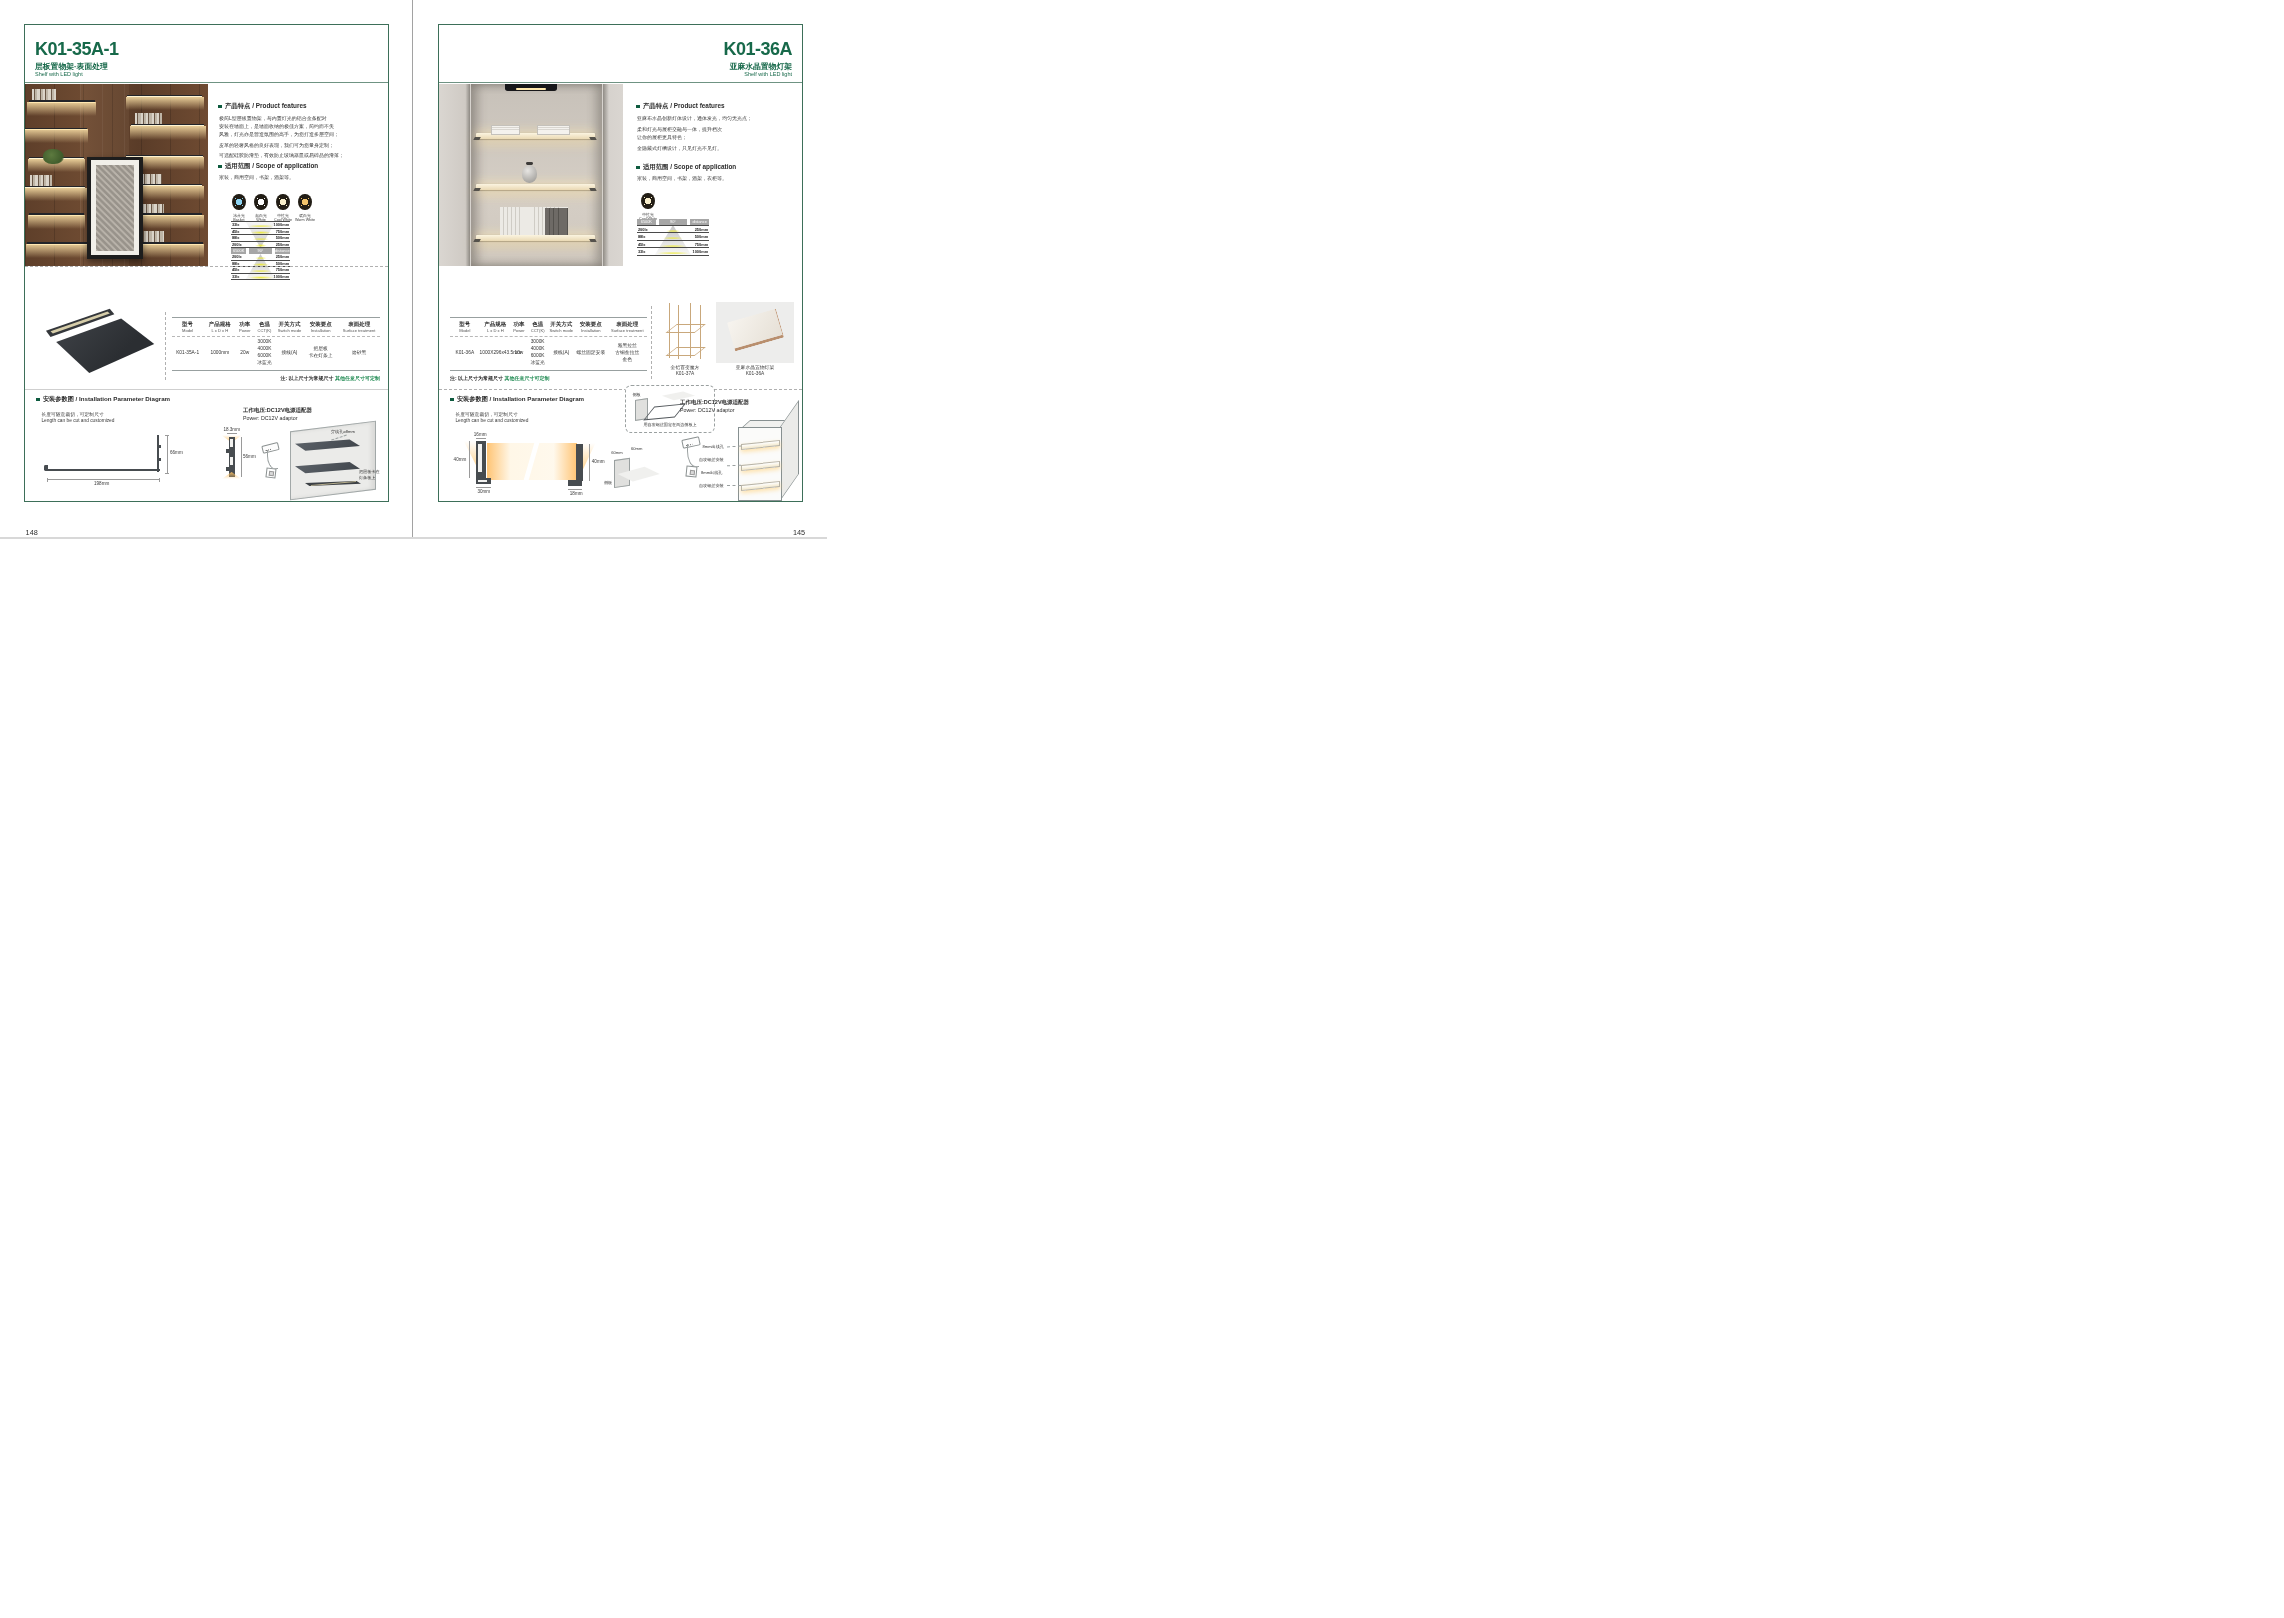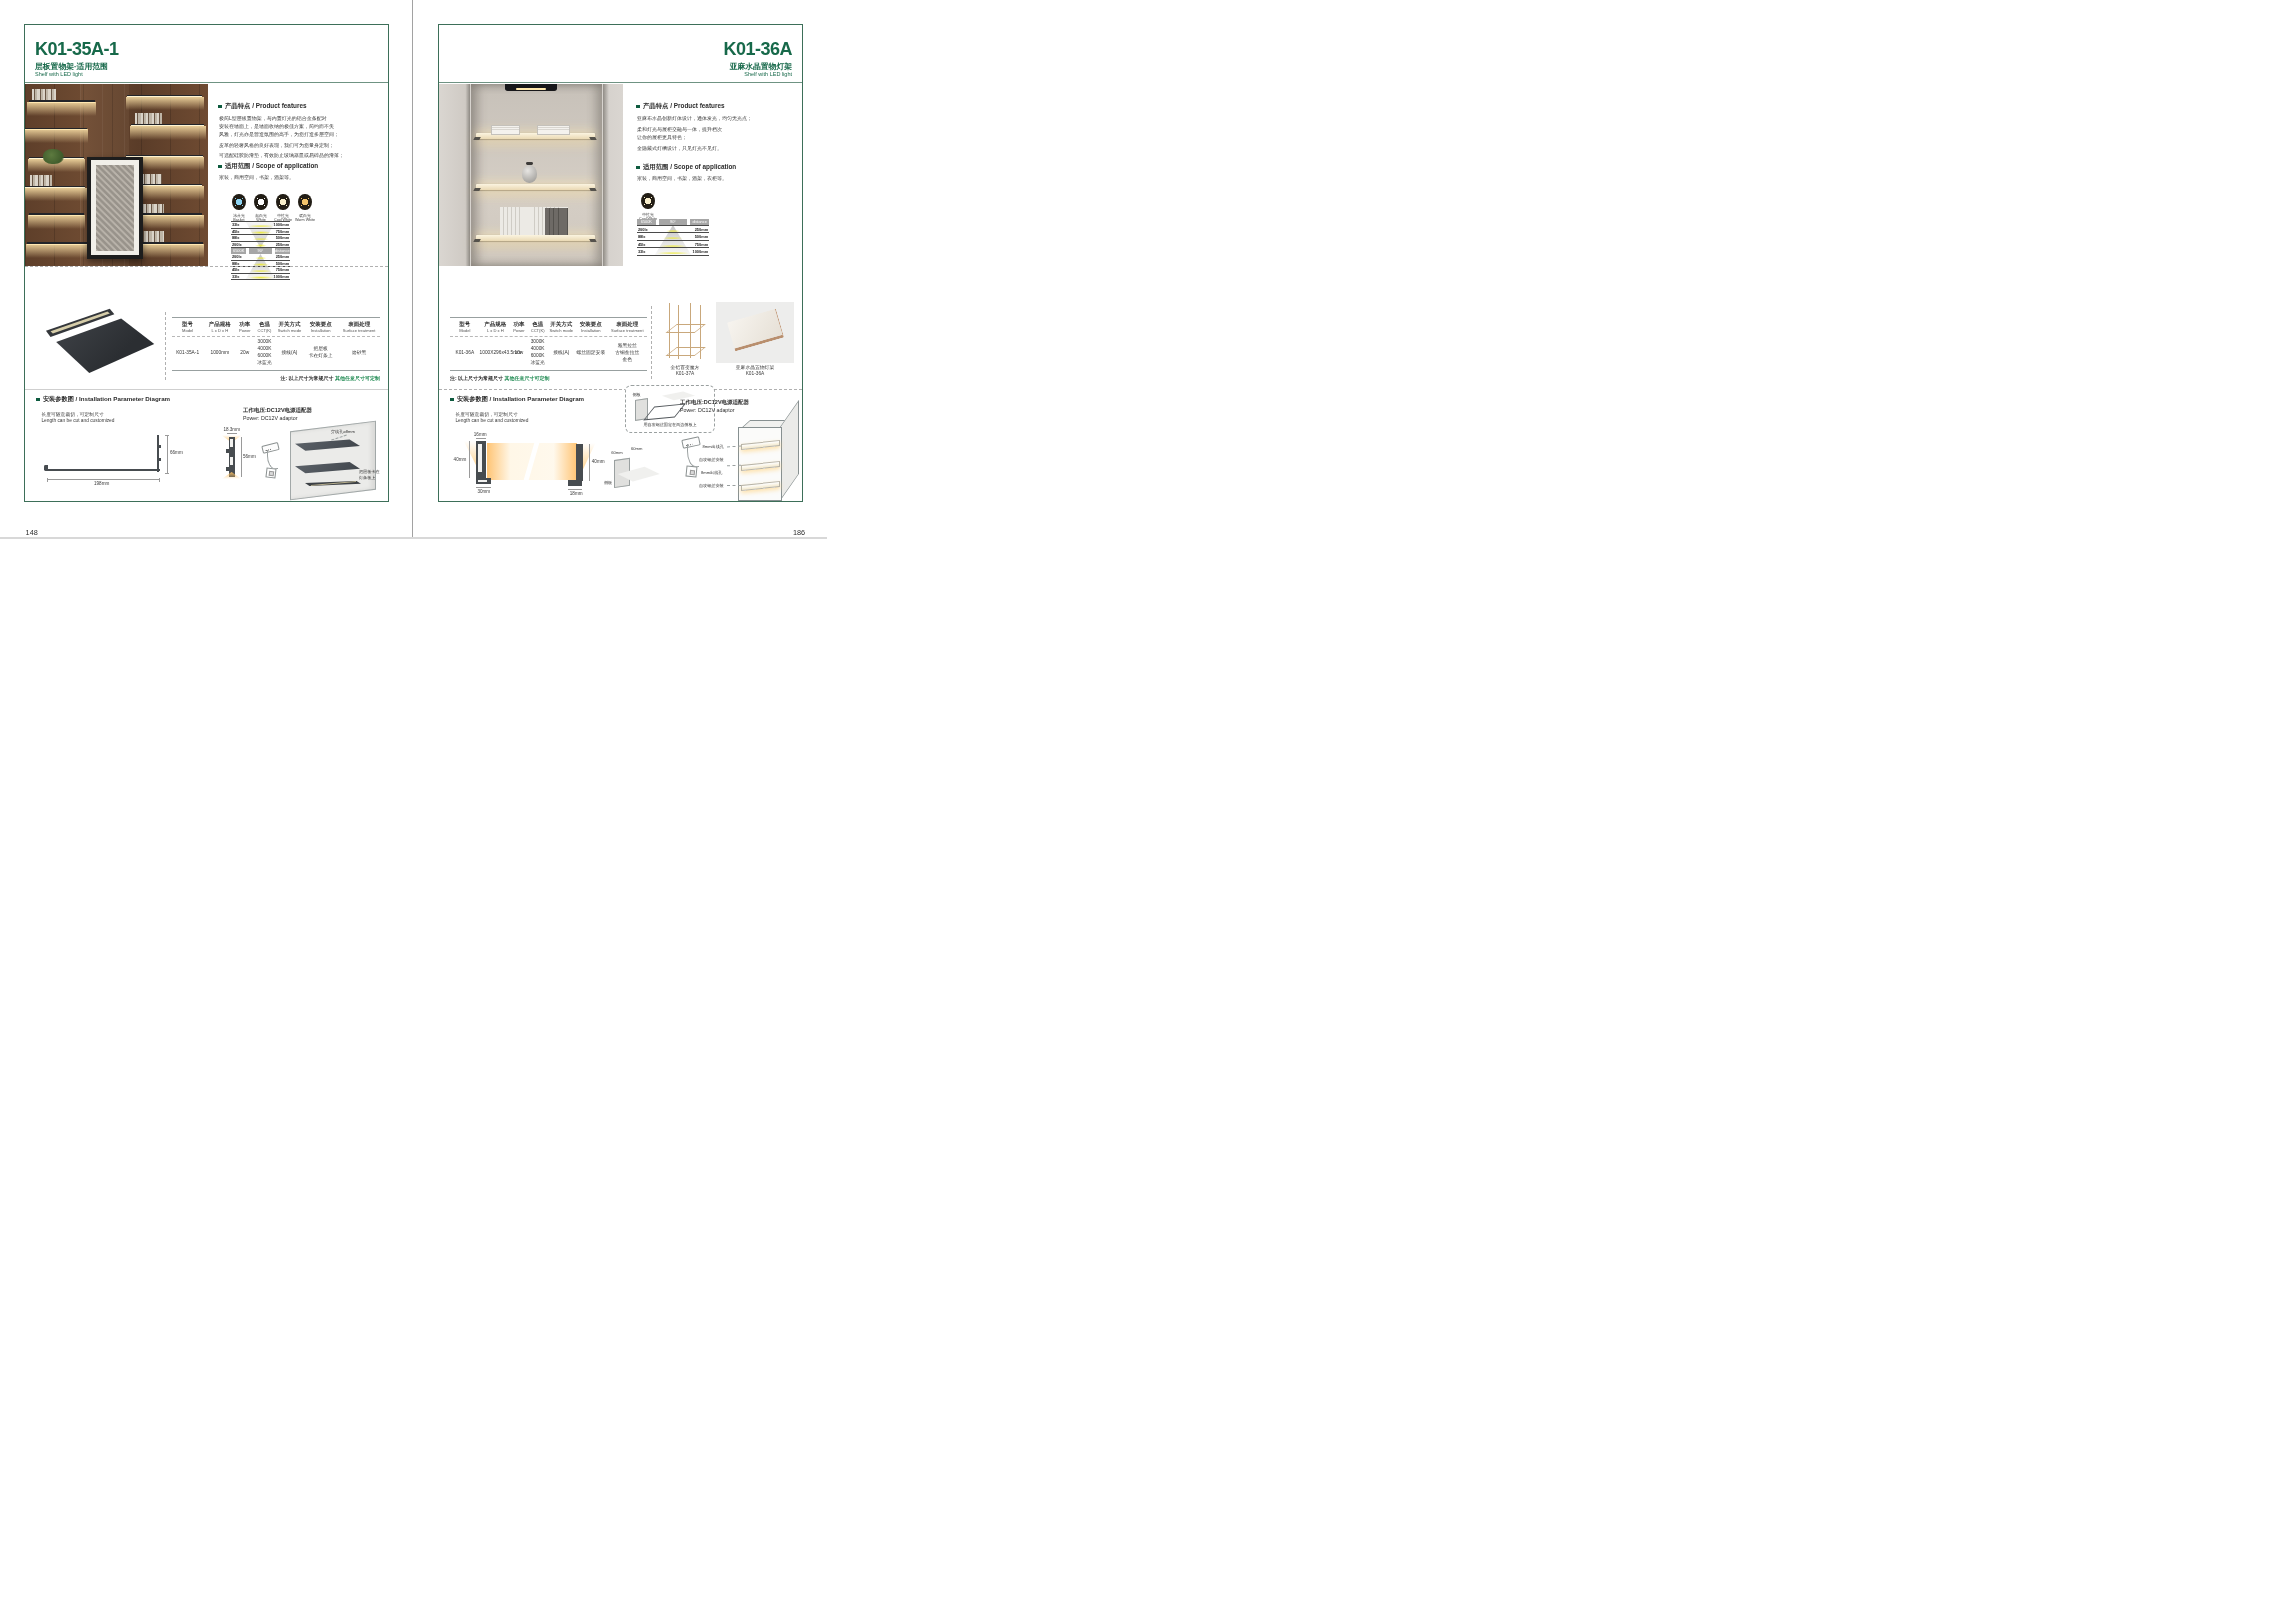--- a/index.html
+++ b/index.html
@@ -159,21 +159,21 @@
 </head>
 <body>
 
 <div class="canvas">
   <div class="divider" style="left:412px;"></div>
   <div class="bottombar"></div>
 
   <div class="pagebox" style="left:24px;">
     <div class="abs" style="left:10px;top:14.6px;">
       <div class="model">K01-35A-1</div>
-      <div class="sub-cn" style="margin-top:4.1px;">层板置物架·适用范围</div>
+      <div class="sub-cn" style="margin-top:4.1px;">层板置物架·表面处理</div>
       <div class="sub-en">Shelf with LED light</div>
     </div>
     <div class="hrule"></div>
 
     <div class="photo-l">
       <div class="wood-panel"></div>
       <div class="shelf-l" style="left:2%;top:9%;width:36%;"></div>
       <div class="shelf-l" style="left:0%;top:24%;width:34%;"></div>
       <div class="shelf-l" style="left:2%;top:40%;width:30%;"></div>
       <div class="shelf-l" style="left:0%;top:56%;width:33%;"></div>
@@ -621,15 +621,15 @@
       <div class="cab-shelf" style="left:65px;top:69px;width:37px;height:4.1px;"></div>
       <span class="small-lab" style="left:26.5px;top:30px;">8mm出线孔</span>
       <span class="small-lab" style="left:23px;top:43px;">自攻螺丝安装</span>
       <span class="small-lab" style="left:25px;top:56px;">8mm出线孔</span>
       <span class="small-lab" style="left:23px;top:69px;">自攻螺丝安装</span>
       <div class="leader" style="left:51px;top:32px;width:13.7px;transform:rotate(-4deg);"></div>
       <div class="leader" style="left:51px;top:51px;width:13.7px;transform:rotate(-2deg);"></div>
       <div class="leader" style="left:51px;top:71px;width:13.7px;"></div>
     </div>
   </div>
-  <div class="pageno" style="left:793px;top:528px;">186</div>
+  <div class="pageno" style="left:793px;top:528px;">145</div>
 </div>
 
 
 </body></html>

